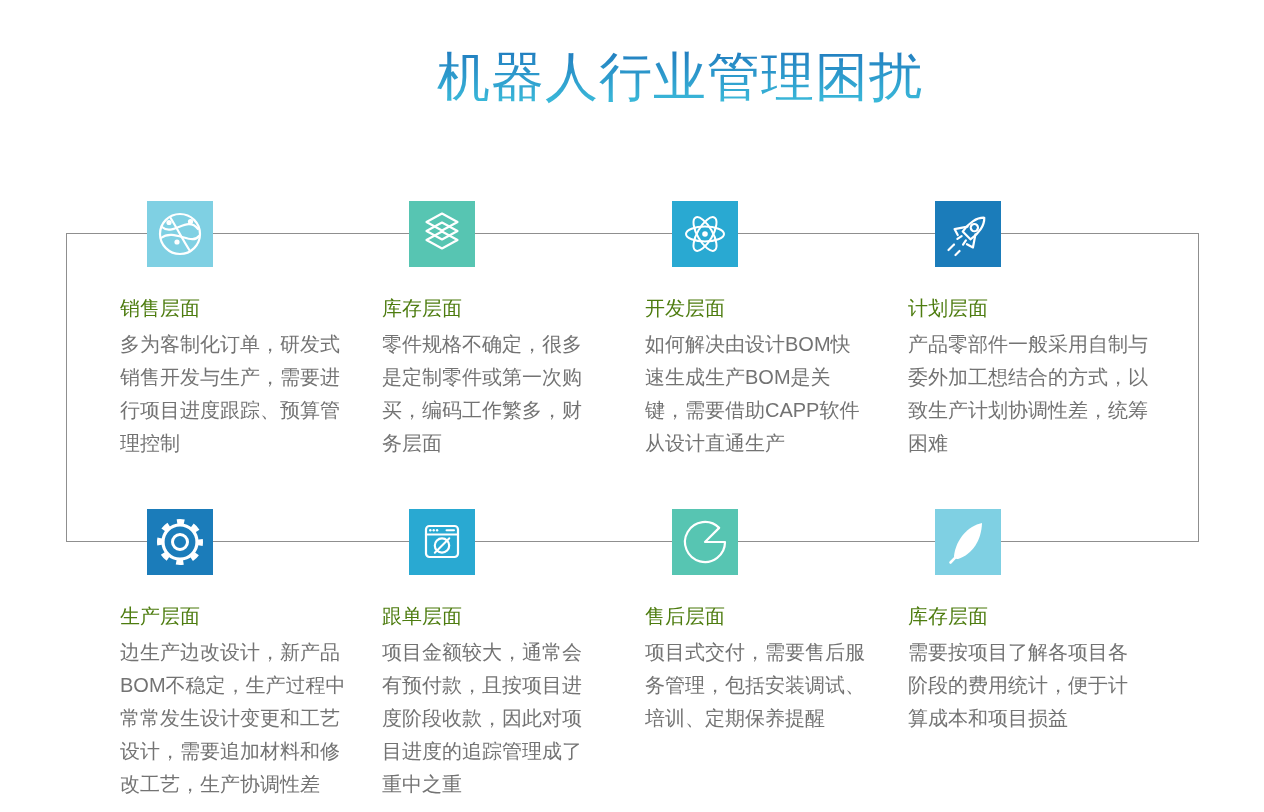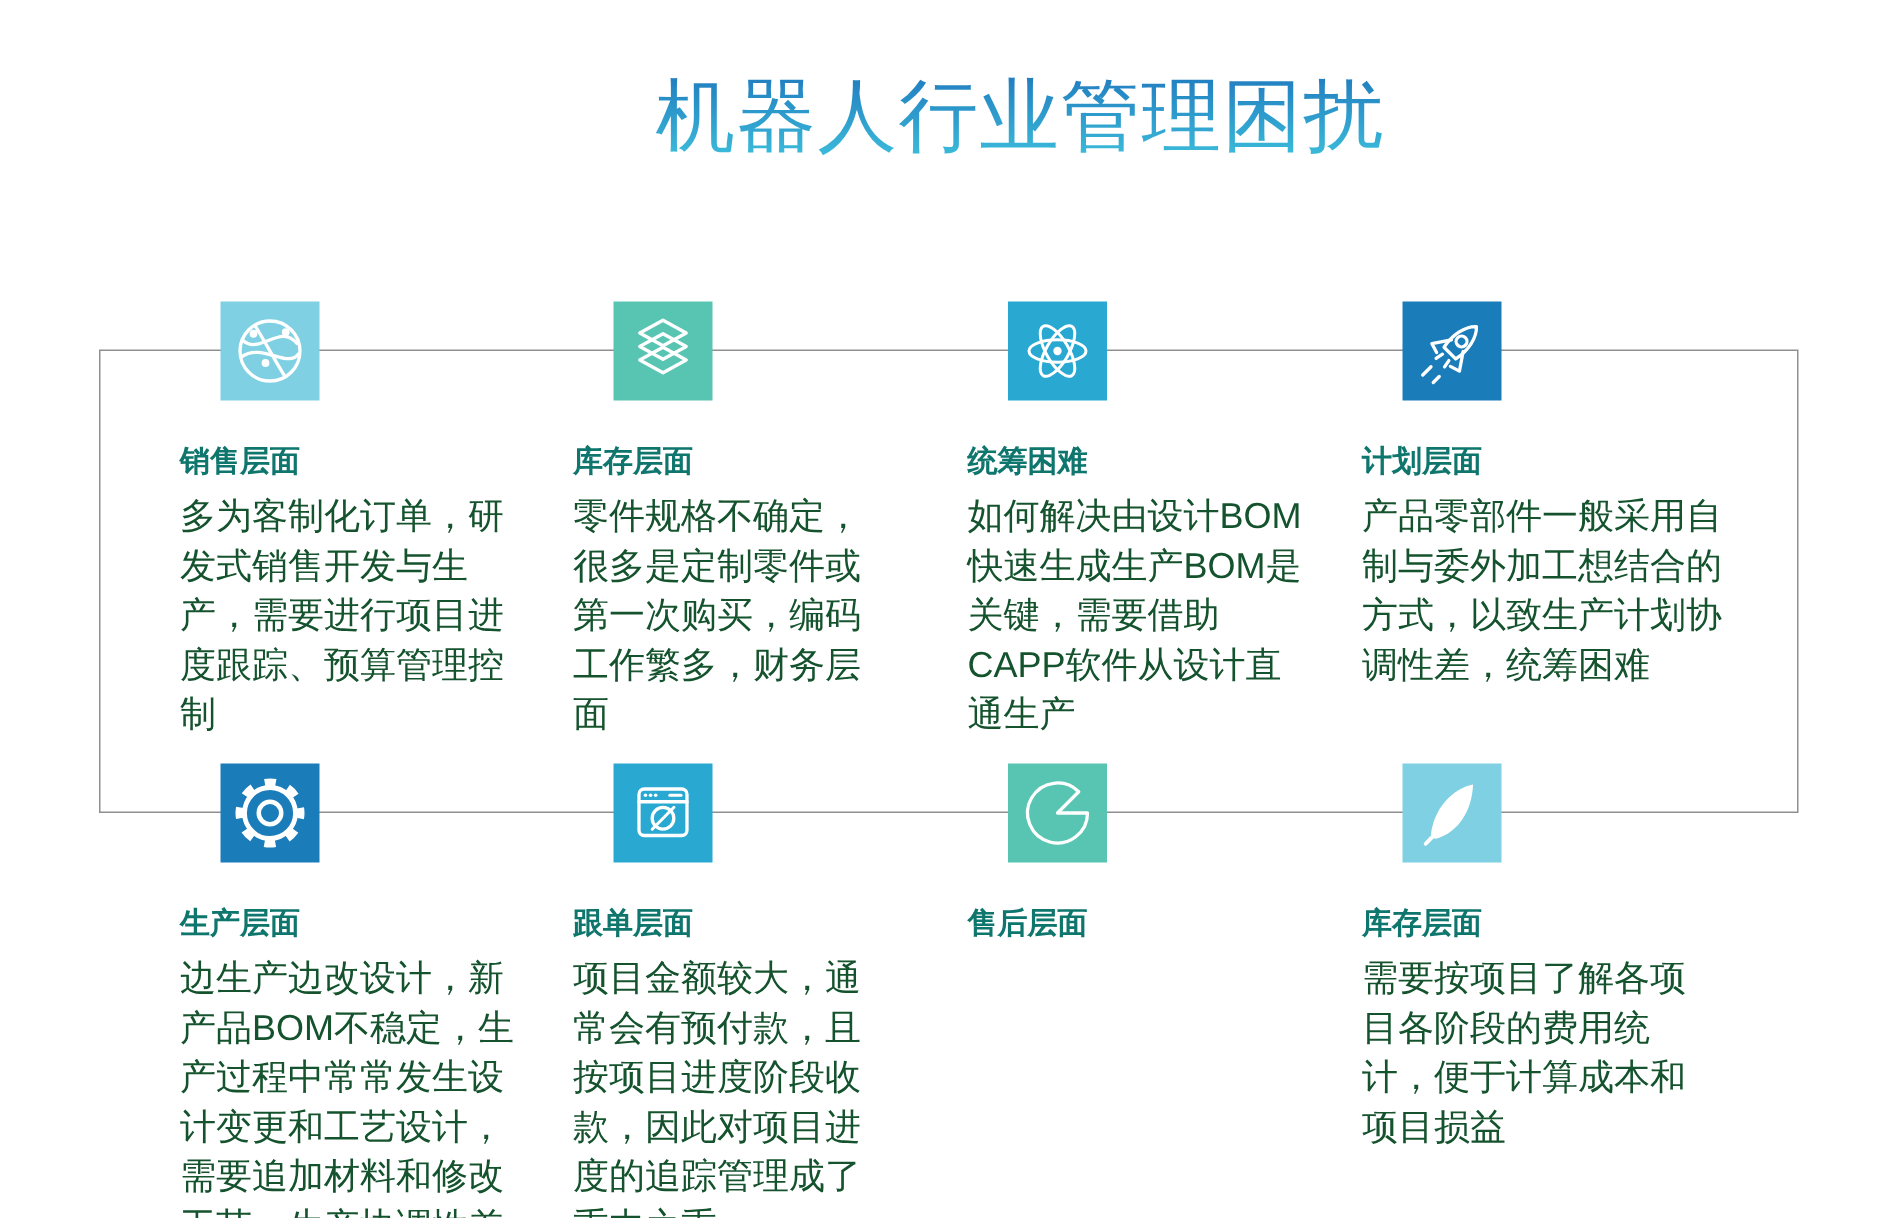--- a/index.html
+++ b/index.html
@@ -28,24 +28,24 @@
   .cell.c1{left:382px;}
   .cell.c2{left:645px;}
   .cell.c3{left:908px;}
   .icon-tile{
     width:66px;height:66px;margin-left:27px;margin-bottom:28px;
     display:flex;align-items:center;justify-content:center;
     background:#2aa9d2;
   }
   .icon-tile svg{display:block;}
   .cell-title{
-    margin:0 0 7px 0;font-size:20px;line-height:26px;font-weight:bold;color:#0f766e;
+    margin:0 0 7px 0;font-size:20px;line-height:26px;font-weight:normal;color:#4d7c0f;
   }
   .cell-desc{
-    margin:0;font-size:24px;line-height:33px;color:#14532d;
+    margin:0;font-size:20px;line-height:33px;color:#737373;
   }
   .w233 .cell-desc{width:233px;}
   .w211 .cell-desc{width:211px;}
   .w224 .cell-desc{width:224px;}
   .w242 .cell-desc{width:242px;}
 </style>
 </head>
 <body>
 
 <div class="page">
@@ -92,21 +92,21 @@
     <div class="icon-tile" style="background-color: rgb(41, 169, 210);">
       <svg width="66" height="66" viewBox="0 0 66 66">
         <g stroke="#ffffff" stroke-width="2" fill="none">
           <ellipse cx="33" cy="33" rx="19" ry="7.5"></ellipse>
           <ellipse cx="33" cy="33" rx="19" ry="7.5" transform="rotate(60 33 33)"></ellipse>
           <ellipse cx="33" cy="33" rx="19" ry="7.5" transform="rotate(120 33 33)"></ellipse>
         </g>
         <circle cx="33" cy="33" r="2.8" fill="#ffffff"></circle>
       </svg>
     </div>
-    <h3 class="cell-title">统筹困难</h3>
+    <h3 class="cell-title">开发层面</h3>
     <p class="cell-desc">如何解决由设计BOM快速生成生产BOM是关键，需要借助CAPP软件从设计直通生产</p>
   </div>
 
   <div class="cell r1 c3 w242">
     <div class="icon-tile" style="background-color: rgb(27, 124, 186);">
       <svg width="66" height="66" viewBox="0 0 66 66">
         <g stroke="#ffffff" stroke-width="2.2" fill="none" stroke-linecap="round" stroke-linejoin="round" transform="rotate(45 33 33)">
           <path d="M33 10 C 38.5 15 40.5 25 38.5 35 L 27.5 35 C 25.5 25 27.5 15 33 10 Z"></path>
           <circle cx="33" cy="24" r="3.6"></circle>
           <path d="M27.5 28 L 20 39 L 26.5 41"></path>
@@ -159,20 +159,21 @@
     <p class="cell-desc">边生产边改设计，新产品BOM不稳定，生产过程中常常发生设计变更和工艺设计，需要追加材料和修改工艺，生产协调性差</p>
   </div>
 
   <div class="cell r2 c2 w224">
     <div class="icon-tile" style="background-color: rgb(87, 197, 178);">
       <svg width="66" height="66" viewBox="0 0 66 66">
         <path d="M47.14 18.86 A 20 20 0 1 0 53 33 L 33 33 Z" stroke="#ffffff" stroke-width="2.2" fill="none" stroke-linejoin="round"></path>
       </svg>
     </div>
     <h3 class="cell-title">售后层面</h3>
+    <p class="cell-desc">项目式交付，需要售后服务管理，包括安装调试、培训、定期保养提醒</p>
   </div>
 
   <div class="cell r2 c3 w233">
     <div class="icon-tile" style="background-color: rgb(127, 208, 227);">
       <svg width="66" height="66" viewBox="0 0 66 66">
         <path d="M47 14 C 33 17 21 30 19 47 C 19 49 21 50.5 23 50 C 37.5 45.5 46.5 31 47 14 Z" fill="#ffffff" stroke="none"></path>
         <path d="M15.5 53.5 C 24 44.5 32 36.5 40.5 26.5" stroke="#ffffff" stroke-width="2.6" fill="none" stroke-linecap="round"></path>
       </svg>
     </div>
     <h3 class="cell-title">库存层面</h3>

